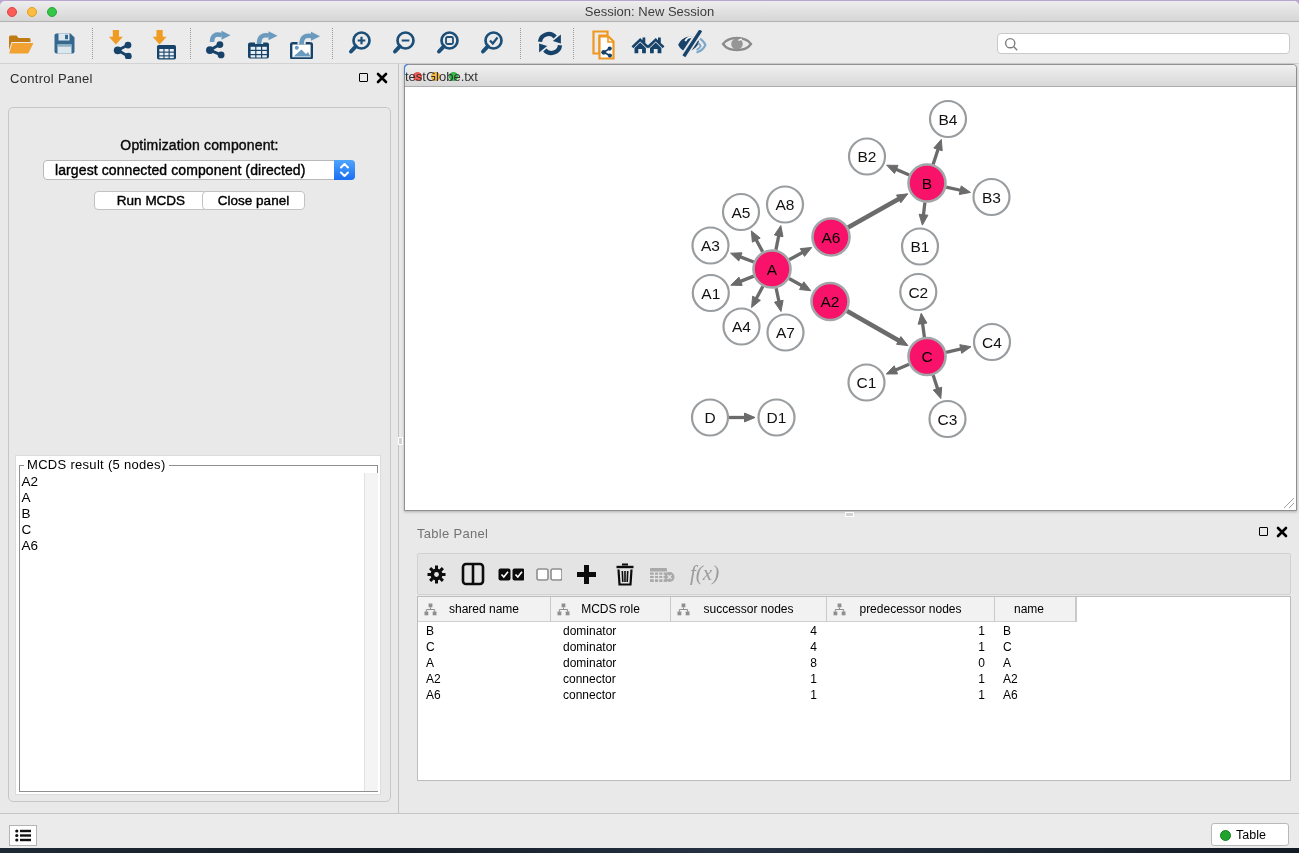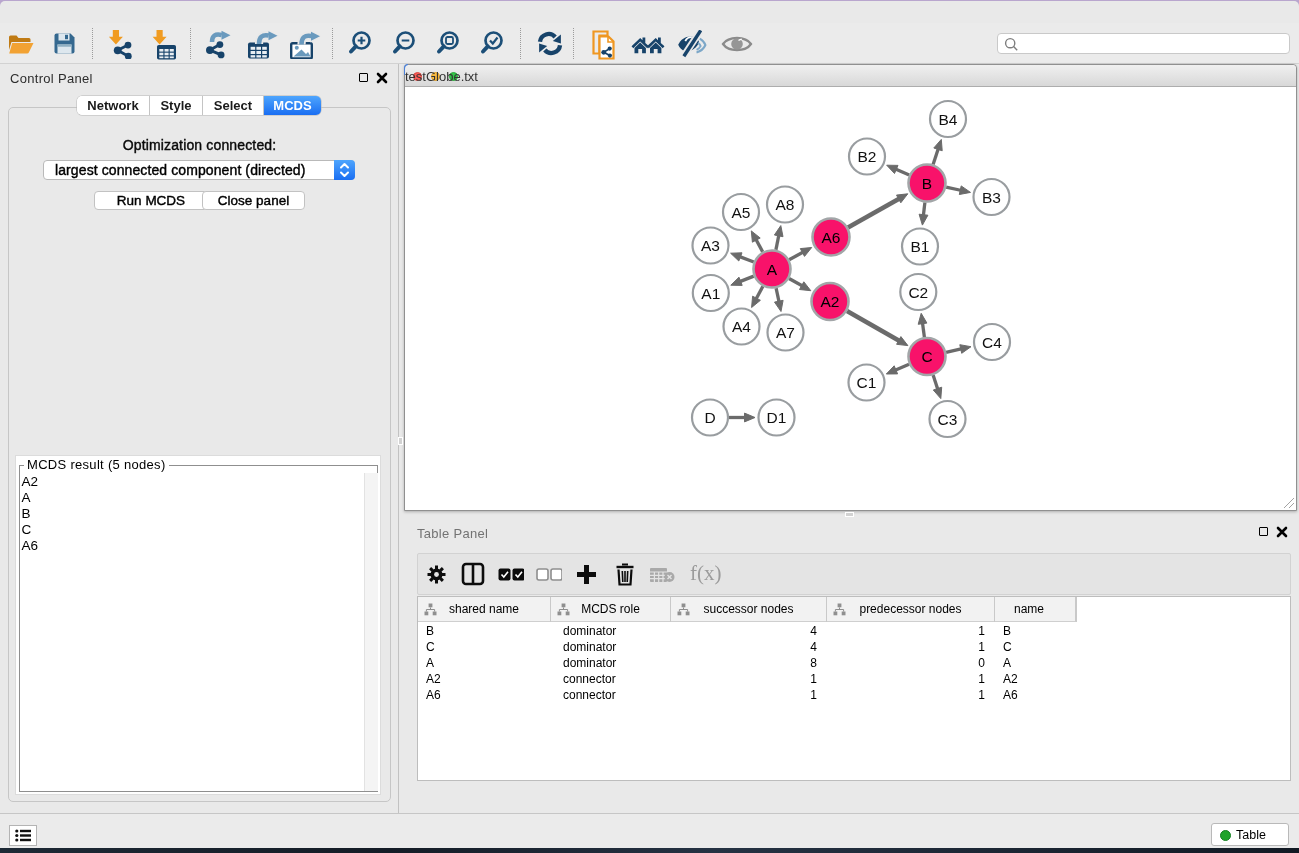--- a/index.html
+++ b/index.html
@@ -62,20 +62,26 @@
 #tabs2>div:nth-child(4){width:60px}
 #tabs2{height:21px}
 
 #statusbar{position:absolute;left:0;top:812px;width:1299px;height:36px;background:#ebebeb;border-top:1px solid #c6c6c6}
 #memsbtn{position:absolute;right:10px;top:9px;width:78px;height:23px;background:#fff;border:1px solid #b9b9b9;border-radius:3px;font-size:12.5px;color:#000}
 #listbtn{position:absolute;left:9px;top:11px;width:28px;height:21px;background:#fff;border:1px solid #b4b4b4}
 </style></head>
 <body>
 <div id="win">
 
+<div id="titlebar">
+  <div class="tl" style="left:7px;background:#fc5b57;border:1px solid #d94841"></div>
+  <div class="tl" style="left:27px;background:#fcbc40;border:1px solid #dd9d27"></div>
+  <div class="tl" style="left:47px;background:#33c748;border:1px solid #27a537"></div>
+  <div class="t">Session: New Session</div>
+</div>
 
 <div id="toolbar">
   <div class="sep" style="left:92px"></div>
   <div class="sep" style="left:190px"></div>
   <div class="sep" style="left:332px"></div>
   <div class="sep" style="left:520px"></div>
   <div class="sep" style="left:573px"></div>
 
   <svg class="ticon" style="left:7px" width="27" height="27" viewBox="0 0 27 27">
     <path d="M2 7 Q2 5.5 3.5 5.5 L9.5 5.5 L11.5 8 L22 8 Q23.5 8 23.5 9.5 L23.5 12 L4.5 12 L2 20 Z" fill="#c07b14"></path>
@@ -232,27 +238,21 @@
       </div>
 </div>
 
 <div id="cpanel">
   <div class="hdr">Control Panel</div>
   <div class="winbtn-sq" style="left:359px;top:9px"></div>
   <svg style="position:absolute;left:376px;top:8px" width="12" height="12" viewBox="0 0 12 12">
         <path d="M2 2 L10 10 M10 2 L2 10" stroke="#000" stroke-width="2.6" stroke-linecap="round"></path>
       </svg>
   <div class="cpbody"></div>
-  <div class="seg" id="tabs1">
-        <div>Network</div>
-        <div>Style</div>
-        <div>Select</div>
-        <div class="on">MCDS</div>
-      </div>
-  <div class="lbl" style="top:73px">Optimization connected:</div>
+  <div class="lbl" style="top:73px">Optimization component:</div>
   <div id="dropdown">largest connected component (directed)
     <div id="ddcap"><svg width="21" height="20" viewBox="0 0 21 20">
             <path d="M7 7.5 L10.5 4 L14 7.5 M7 12.5 L10.5 16 L14 12.5" stroke="#fff" stroke-width="2" fill="none" stroke-linecap="round" stroke-linejoin="round"></path>
           </svg></div>
   </div>
   <div class="btn" style="left:94px;top:127px;width:114px">Run MCDS</div>
   <div class="btn" style="left:202px;top:127px;width:103px">Close panel</div>
   <div id="resultbox">
     <div id="fieldrect">
           <div id="fieldlegend">MCDS result (5 nodes)</div>
@@ -410,21 +410,21 @@
     <g fill="#a9a9a9">
           <rect x="0" y="1" width="17" height="14" rx="1"></rect>
         </g>
     <g stroke="#e4e4e4" stroke-width="1.2">
           <path d="M0 5 H17 M0 8.4 H17 M0 11.7 H17 M4.4 5 V15 M8.7 5 V15 M13 5 V15"></path>
         </g>
     <circle cx="19.5" cy="10" r="5" fill="#a9a9a9"></circle>
     <path d="M17.5 8 L21.5 12 M21.5 8 L17.5 12" stroke="#e4e4e4" stroke-width="1.4"></path>
   </svg>
 
-  <div style="position:absolute;left:272px;top:7px;font-family:'Liberation Serif',serif;font-size:21px;color:#9b9b9b">f(x)</div>
+  <div style="position:absolute;left:272px;top:7px;font-family:'Liberation Serif',serif;font-style:italic;font-size:21px;color:#9b9b9b">f(x)</div>
 </div>
 <div id="ttable">
   <div id="thead">
     <div class="th" style="left:0;width:133px">
           <svg class="thicon" width="13" height="13" viewBox="0 0 13 13">
             <g fill="#8f8f8f">
               <rect x="4.6" y="0.5" width="3.8" height="3.8"></rect>
               <rect x="0.5" y="8.5" width="3.8" height="3.8"></rect>
               <rect x="8.7" y="8.5" width="3.8" height="3.8"></rect>
             </g>

